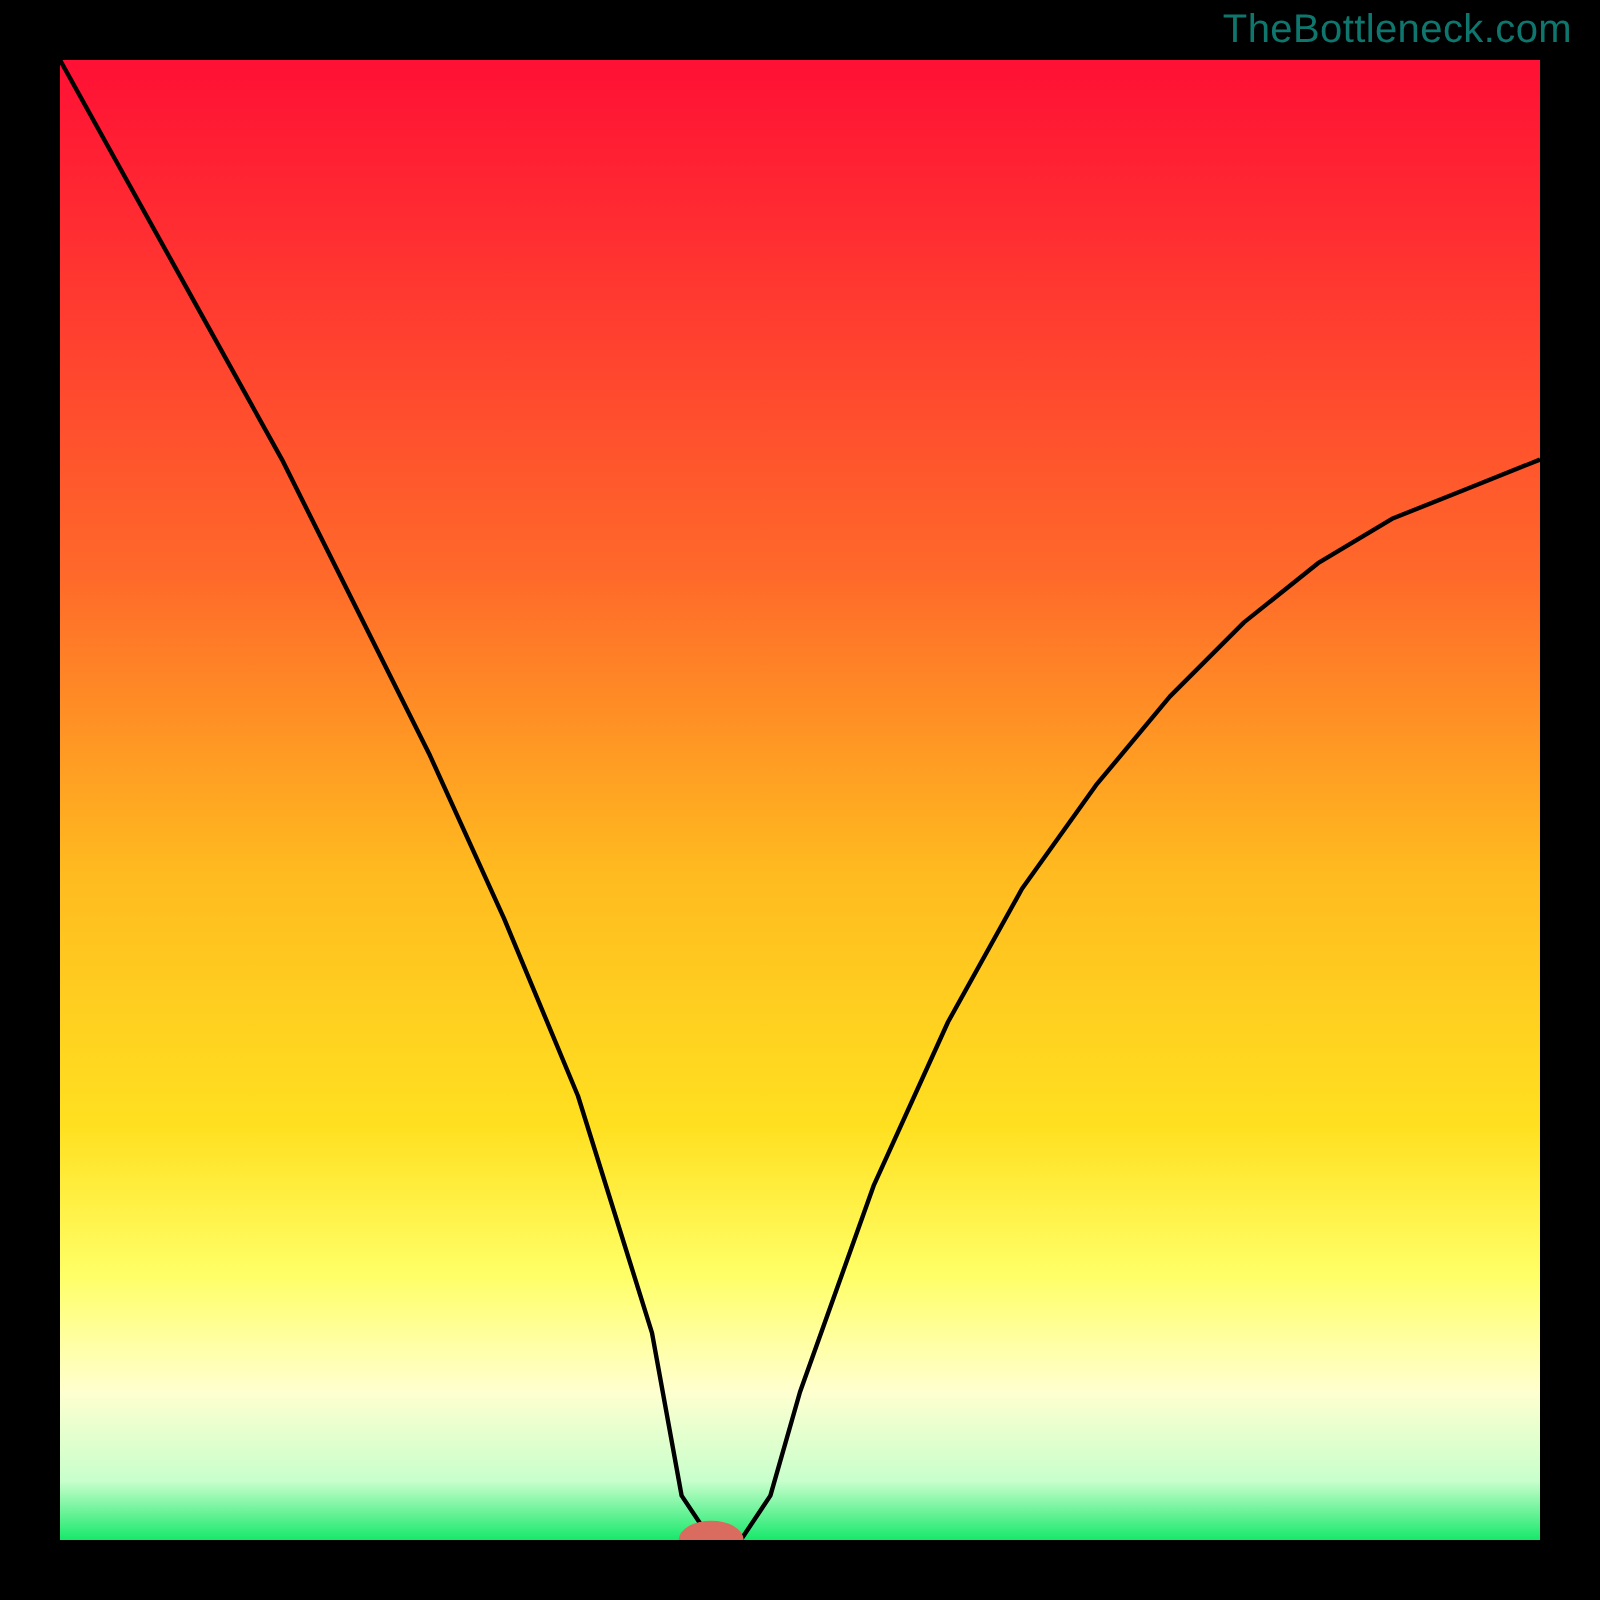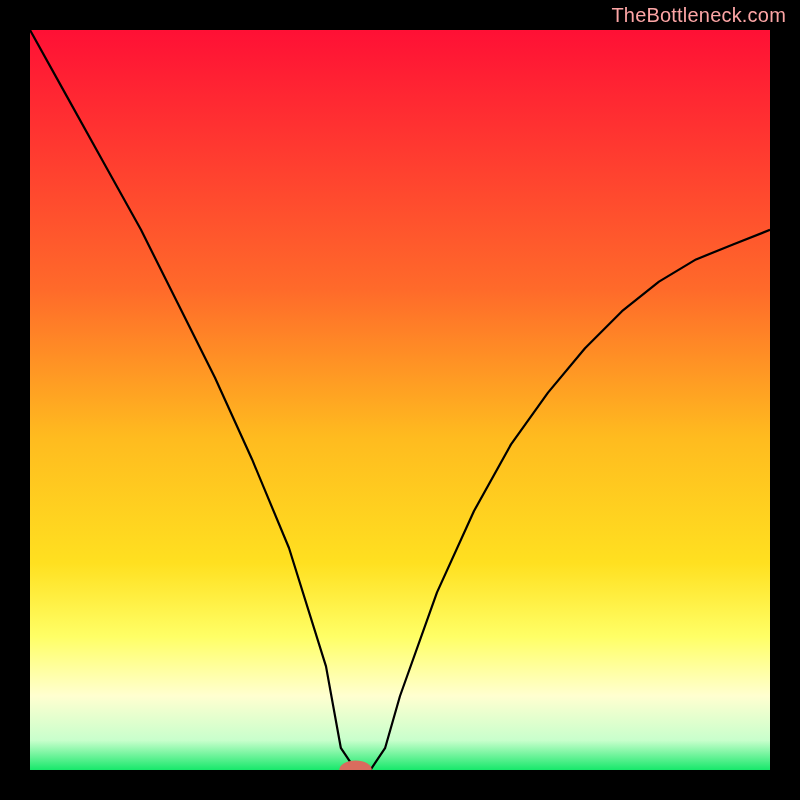--- a/index.html
+++ b/index.html
@@ -14,21 +14,21 @@
   .frame {
     position: relative;
     width: 800px;
     height: 800px;
     background: #000;
   }
   .watermark {
     position: absolute;
     top: 4px;
     right: 14px;
-    color: #fca5a5;
+    color: #0f766e;
     font-size: 20px;
     letter-spacing: 0.2px;
     font-weight: 400;
     z-index: 5;
   }
   .plot-outer {
     position: absolute;
     left: 30px;
     top: 30px;
     width: 740px;

